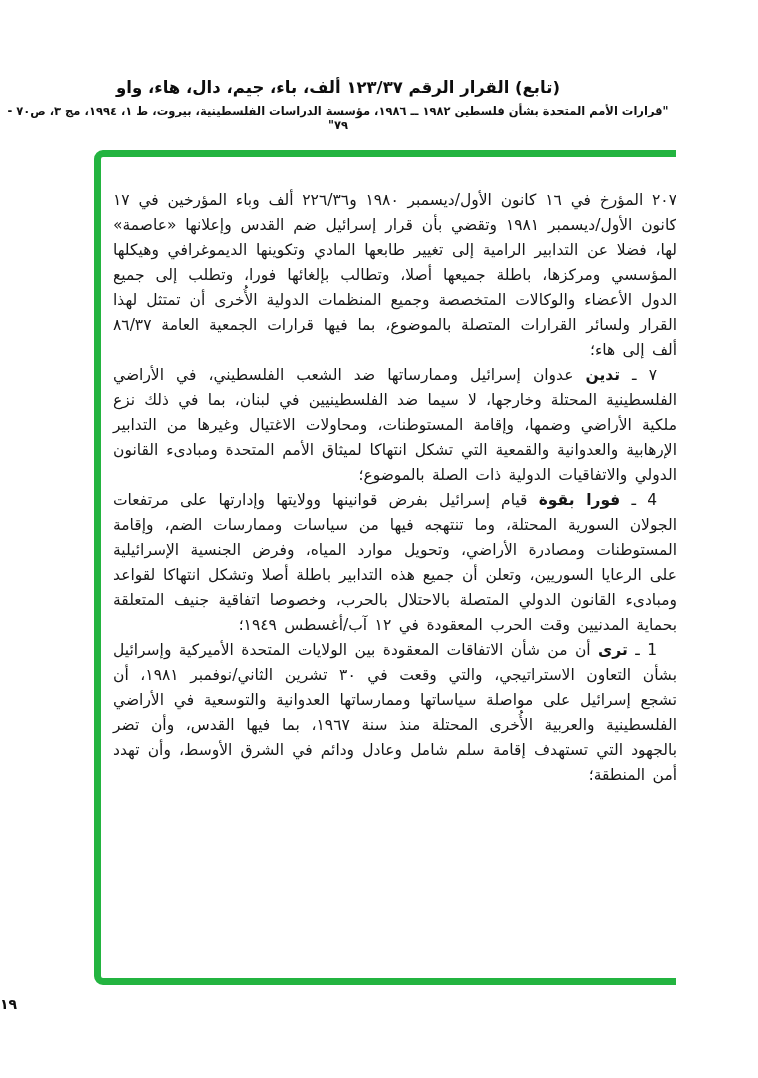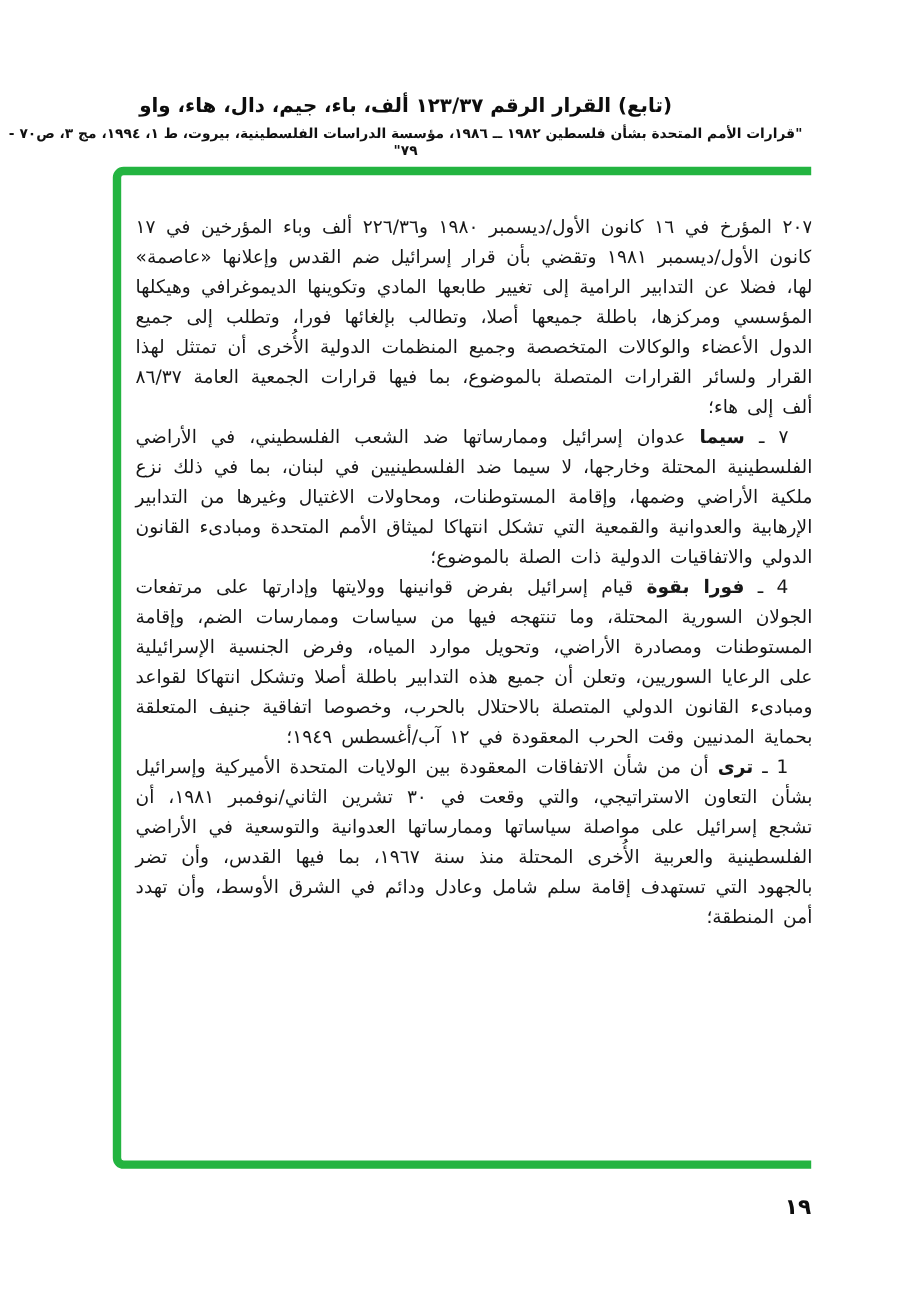--- a/index.html
+++ b/index.html
@@ -59,48 +59,48 @@
   .body-text p { margin: 0; }
   .body-text p.indented { text-indent: 20px; }
 
   .para-marker { font-weight: 400; }
   .para-lead   { font-weight: 700; }
 
   .page-number {
     position: absolute;
     top: 996px; left: 0;
     width: 100%;
-    text-align: right;
+    text-align: left;
     direction: rtl;
-    font-size: 18px;
+    font-size: 14px;
     font-weight: 700;
     color: #0d0d0d;
   }
 </style>
 </head>
 <body>
 
 <div class="page">
 
   <div class="header-title">(تابع) القرار الرقم ١٢٣/٣٧ ألف، باء، جيم، دال، هاء، واو</div>
 
   <div class="header-source">"قرارات الأمم المتحدة بشأن فلسطين ١٩٨٢ ــ ١٩٨٦، مؤسسة الدراسات الفلسطينية، بيروت، ط ١، ١٩٩٤، مج ٣، ص٧٠ - ٧٩"</div>
 
-  <div class="frame" style="border-color: rgb(35, 180, 64);">
+  <div class="frame" style="border-color: rgb(35, 180, 64); margin-top: 11px;">
     <div class="body-text">
 
       <p>
         <span class="para-marker"></span>
         <b class="para-lead"></b>
         <span class="para-text">٢٠٧ المؤرخ في ١٦ كانون الأول/ديسمبر ١٩٨٠ و٢٢٦/٣٦ ألف وباء المؤرخين في ١٧ كانون الأول/ديسمبر ١٩٨١ وتقضي بأن قرار إسرائيل ضم القدس وإعلانها «عاصمة» لها، فضلا عن التدابير الرامية إلى تغيير طابعها المادي وتكوينها الديموغرافي وهيكلها المؤسسي ومركزها، باطلة جميعها أصلا، وتطالب بإلغائها فورا، وتطلب إلى جميع الدول الأعضاء والوكالات المتخصصة وجميع المنظمات الدولية الأُخرى أن تمتثل لهذا القرار ولسائر القرارات المتصلة بالموضوع، بما فيها قرارات الجمعية العامة ٨٦/٣٧ ألف إلى هاء؛</span>
       </p>
 
       <p class="indented">
         <span class="para-marker">٧ ـ</span>
-        <b class="para-lead">سيما</b>
+        <b class="para-lead">تدين</b>
         <span class="para-text">عدوان إسرائيل وممارساتها ضد الشعب الفلسطيني، في الأراضي الفلسطينية المحتلة وخارجها، لا سيما ضد الفلسطينيين في لبنان، بما في ذلك نزع ملكية الأراضي وضمها، وإقامة المستوطنات، ومحاولات الاغتيال وغيرها من التدابير الإرهابية والعدوانية والقمعية التي تشكل انتهاكا لميثاق الأمم المتحدة ومبادىء القانون الدولي والاتفاقيات الدولية ذات الصلة بالموضوع؛</span>
       </p>
 
       <p class="indented">
         <span class="para-marker">4 ـ</span>
         <b class="para-lead">فورا بقوة</b>
         <span class="para-text">قيام إسرائيل بفرض قوانينها وولايتها وإدارتها على مرتفعات الجولان السورية المحتلة، وما تنتهجه فيها من سياسات وممارسات الضم، وإقامة المستوطنات ومصادرة الأراضي، وتحويل موارد المياه، وفرض الجنسية الإسرائيلية على الرعايا السوريين، وتعلن أن جميع هذه التدابير باطلة أصلا وتشكل انتهاكا لقواعد ومبادىء القانون الدولي المتصلة بالاحتلال بالحرب، وخصوصا اتفاقية جنيف المتعلقة بحماية المدنيين وقت الحرب المعقودة في ١٢ آب/أغسطس ١٩٤٩؛</span>
       </p>
 
       <p class="indented">

